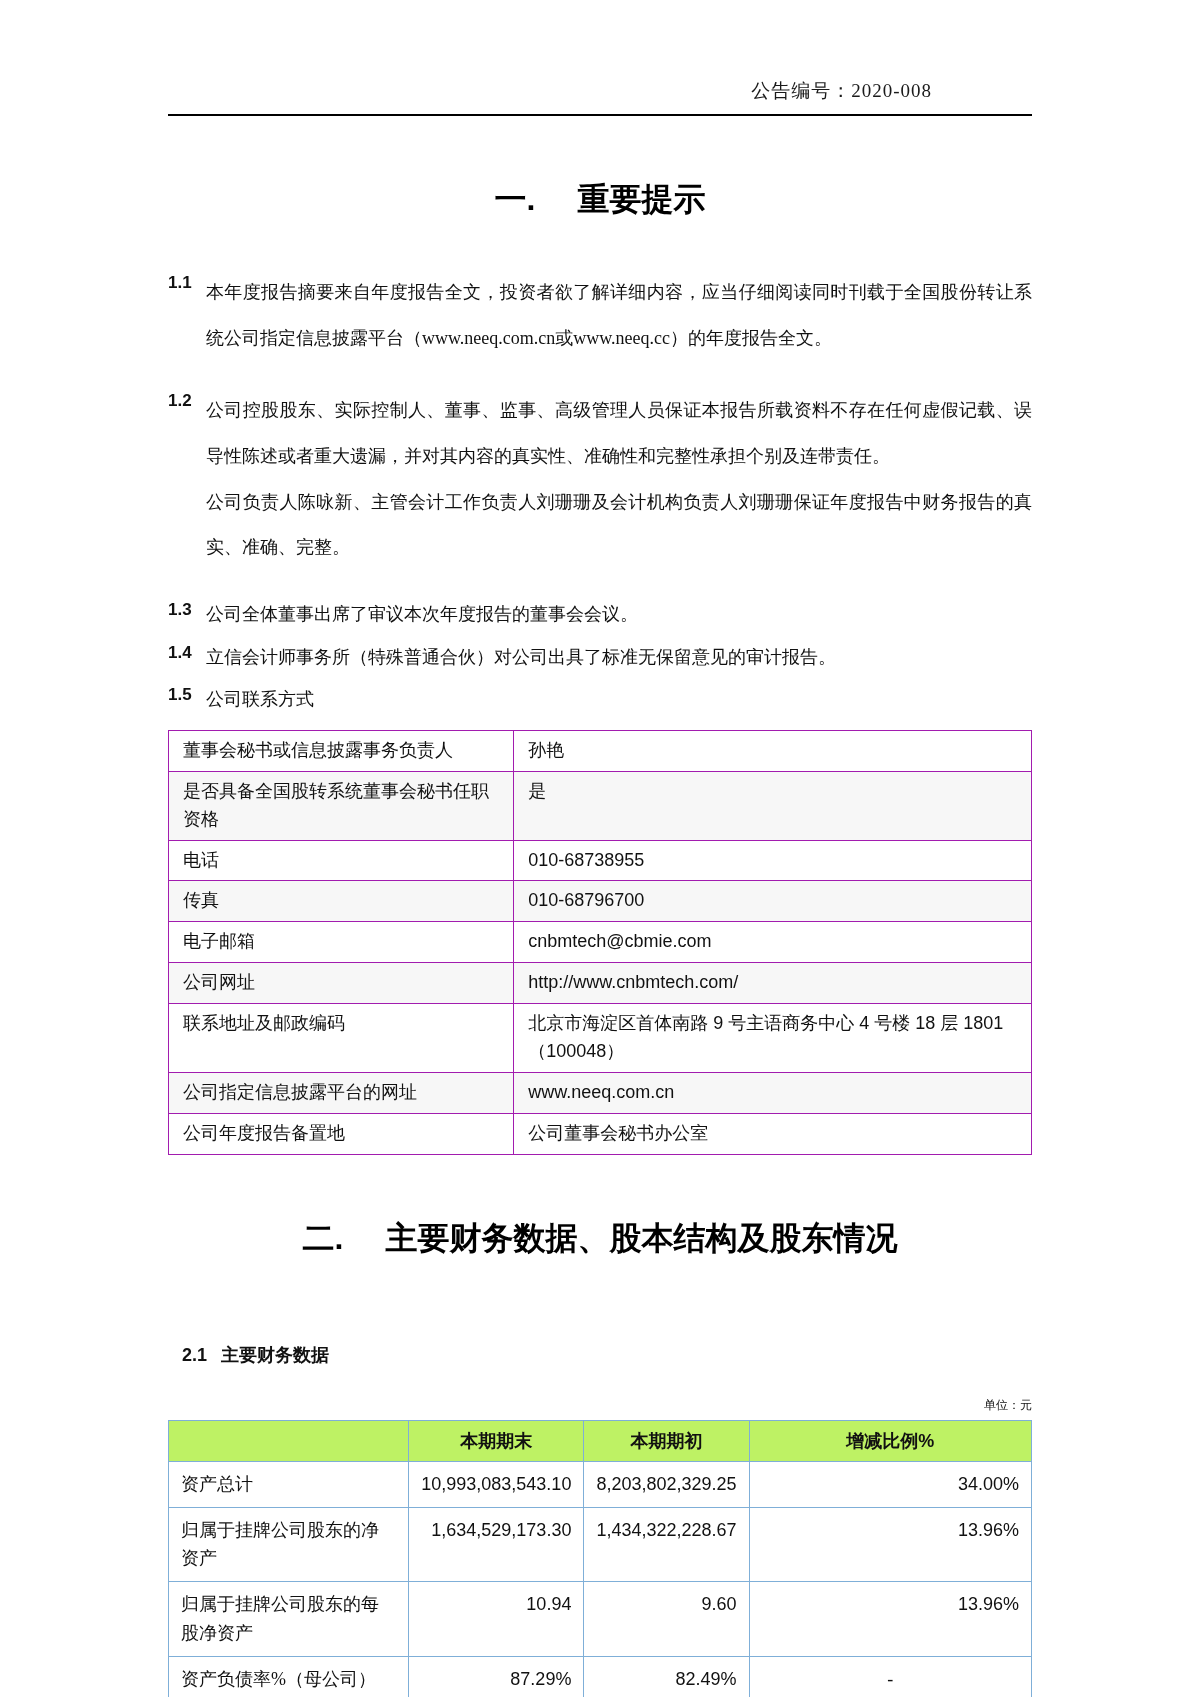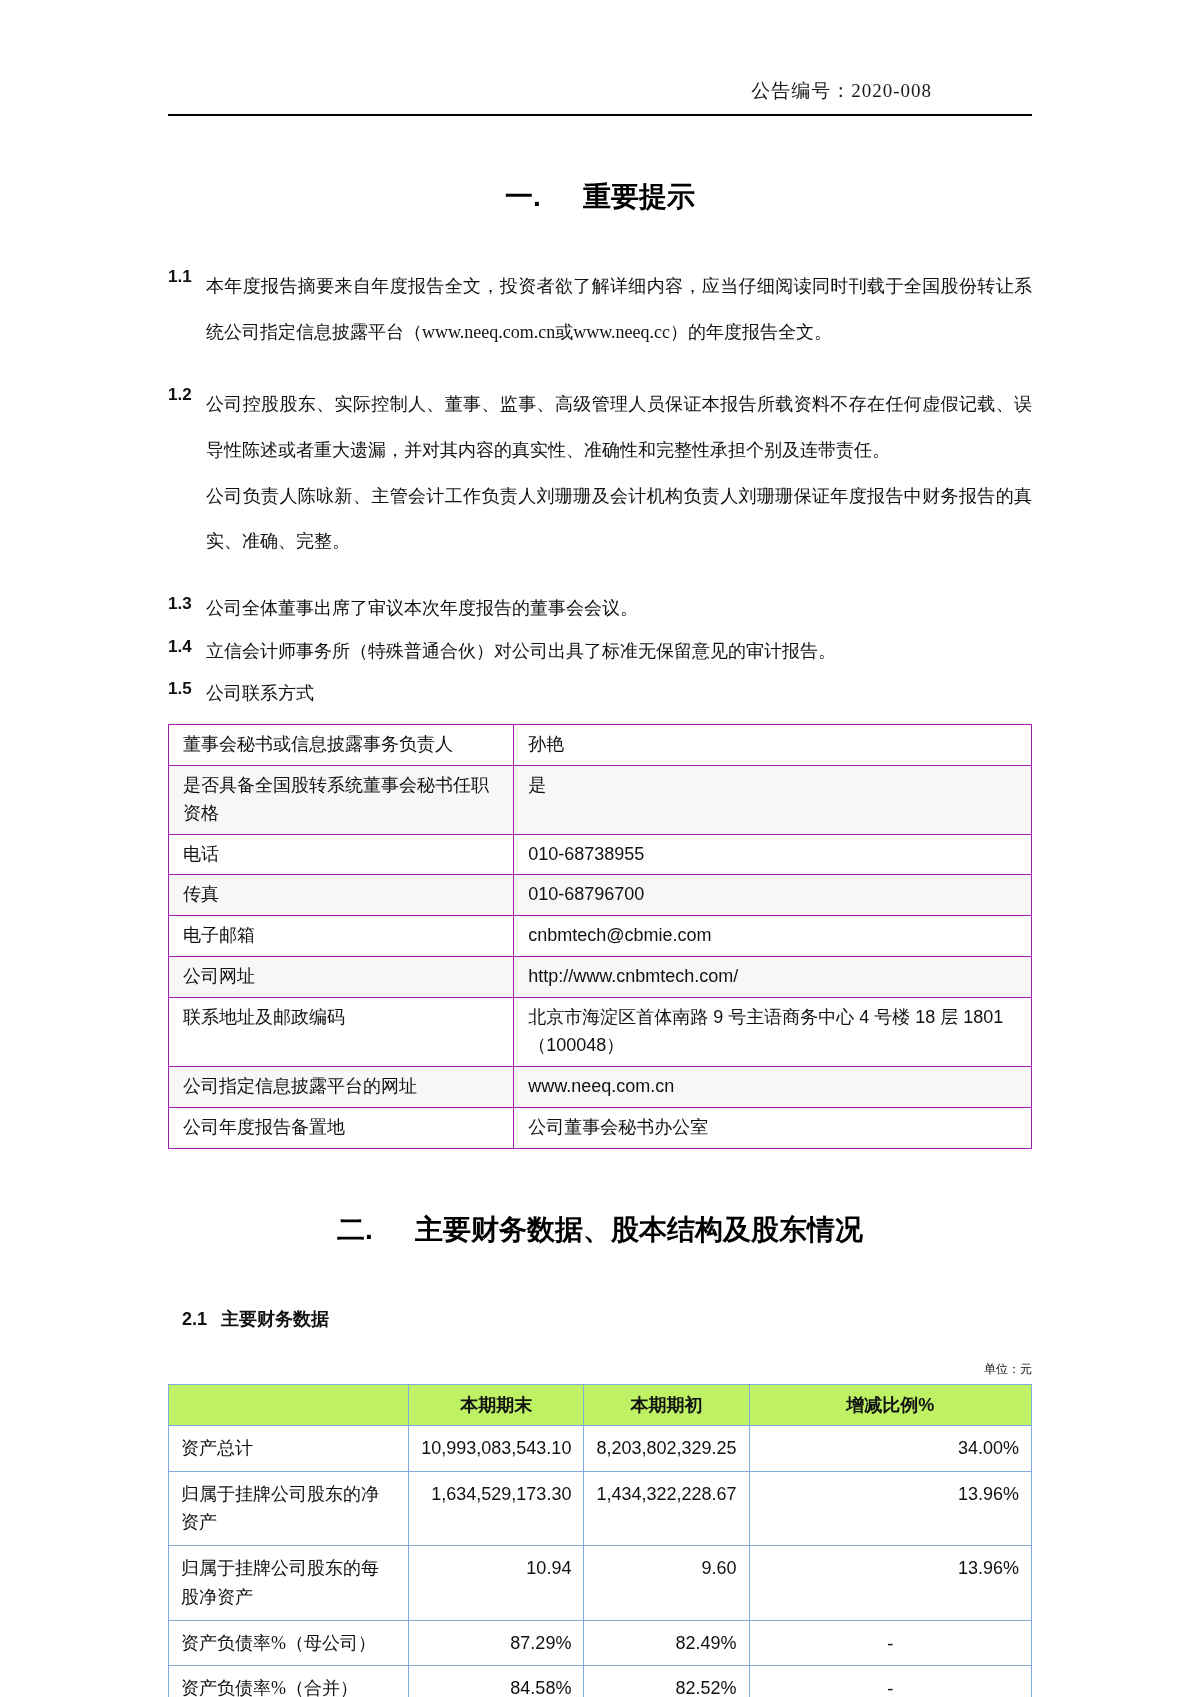--- a/index.html
+++ b/index.html
@@ -26,21 +26,21 @@
   .header-rule{
     border:none;
     border-top:2.5px solid #000000;
     margin:10px 0 0 0;
   }
   
   .sec-title{
     text-align:center;
     font-family:"Liberation Sans","DejaVu Sans",sans-serif;
     font-weight:bold;
-    font-size:28px;
+    font-size:32px;
     color:#000000;
     margin:62px 0 48px 0;
   }
   .sec-title .title-text{margin-left:42px;}
   
   .paras{}
   .para{
     display:flex;
     align-items:flex-start;
     margin:0 0 26px 0;
@@ -73,21 +73,21 @@
   .contact-table .lbl{width:40%;}
   .contact-table .val{
     width:60%;
     font-family:"Liberation Sans","DejaVu Sans",sans-serif;
   }
   
   .sub-heading{
     font-family:"Liberation Sans","DejaVu Sans",sans-serif;
     font-weight:bold;
     font-size:18px;
-    margin:58px 0 0 14px;
+    margin:82px 0 0 14px;
   }
   .sub-heading .sub-num{margin-right:14px;}
   .unit-label{
     text-align:right;
     font-size:12px;
     margin:30px 0 6px 0;
   }
   
   .fin-table th{
     background:#bef264;

